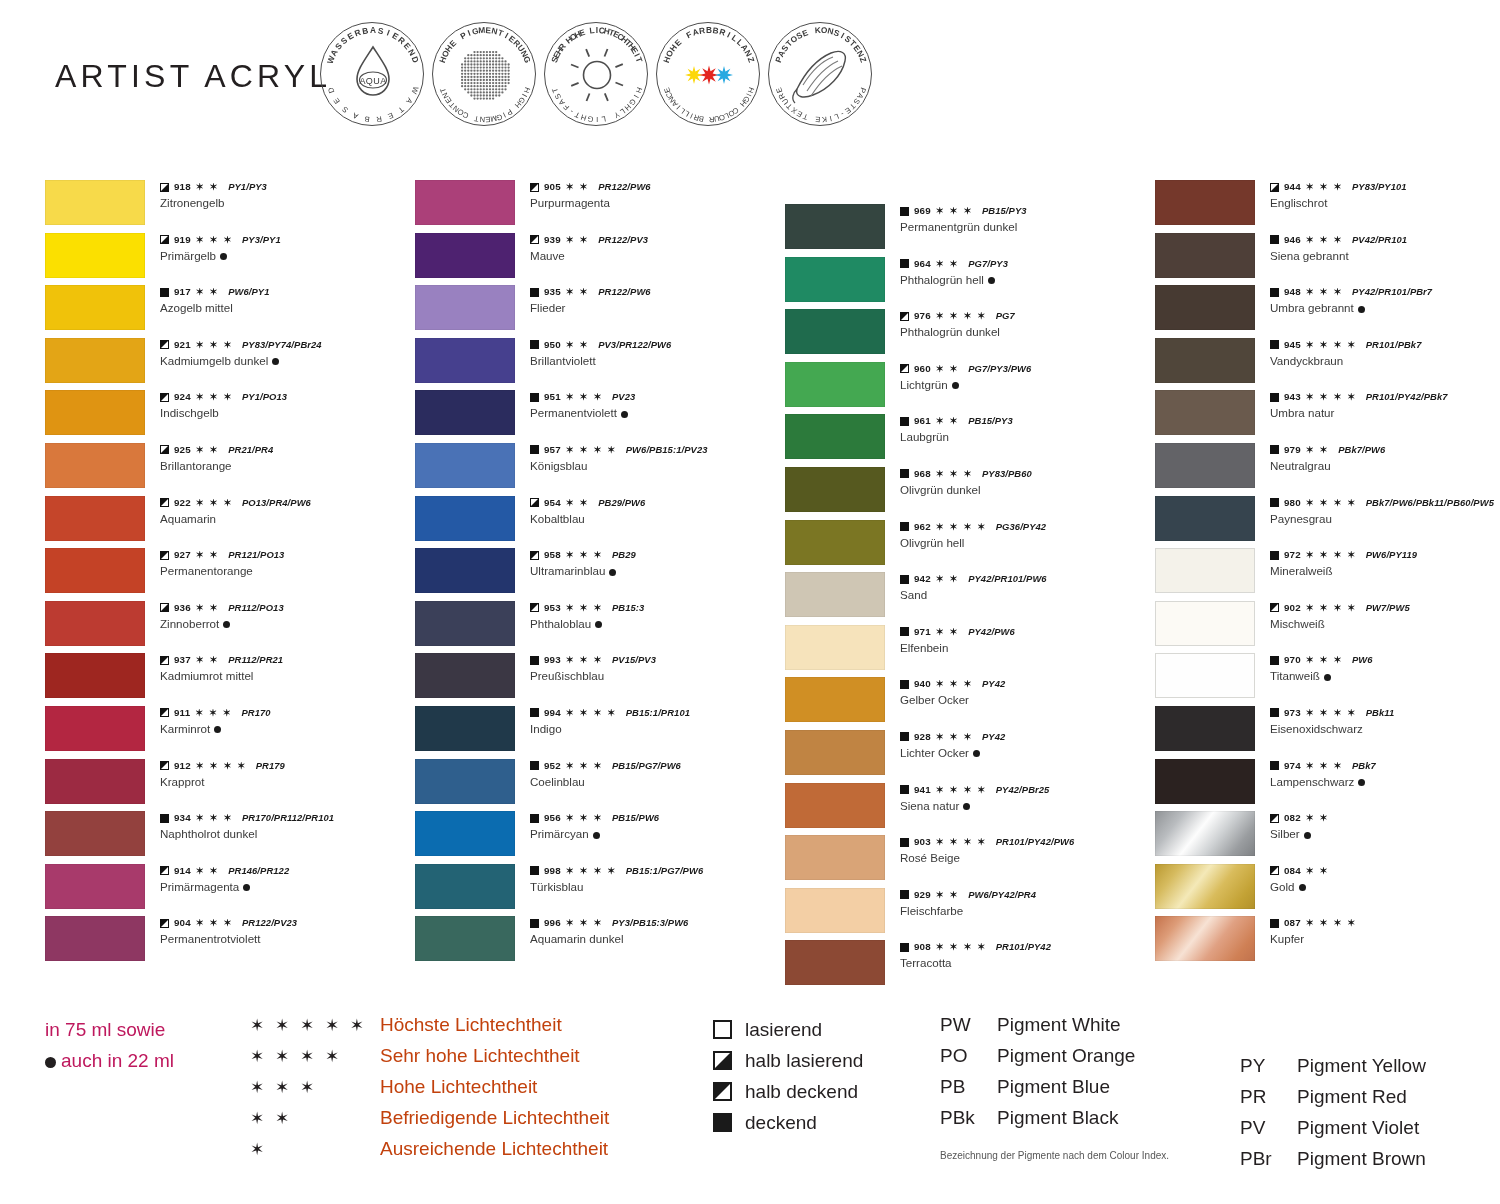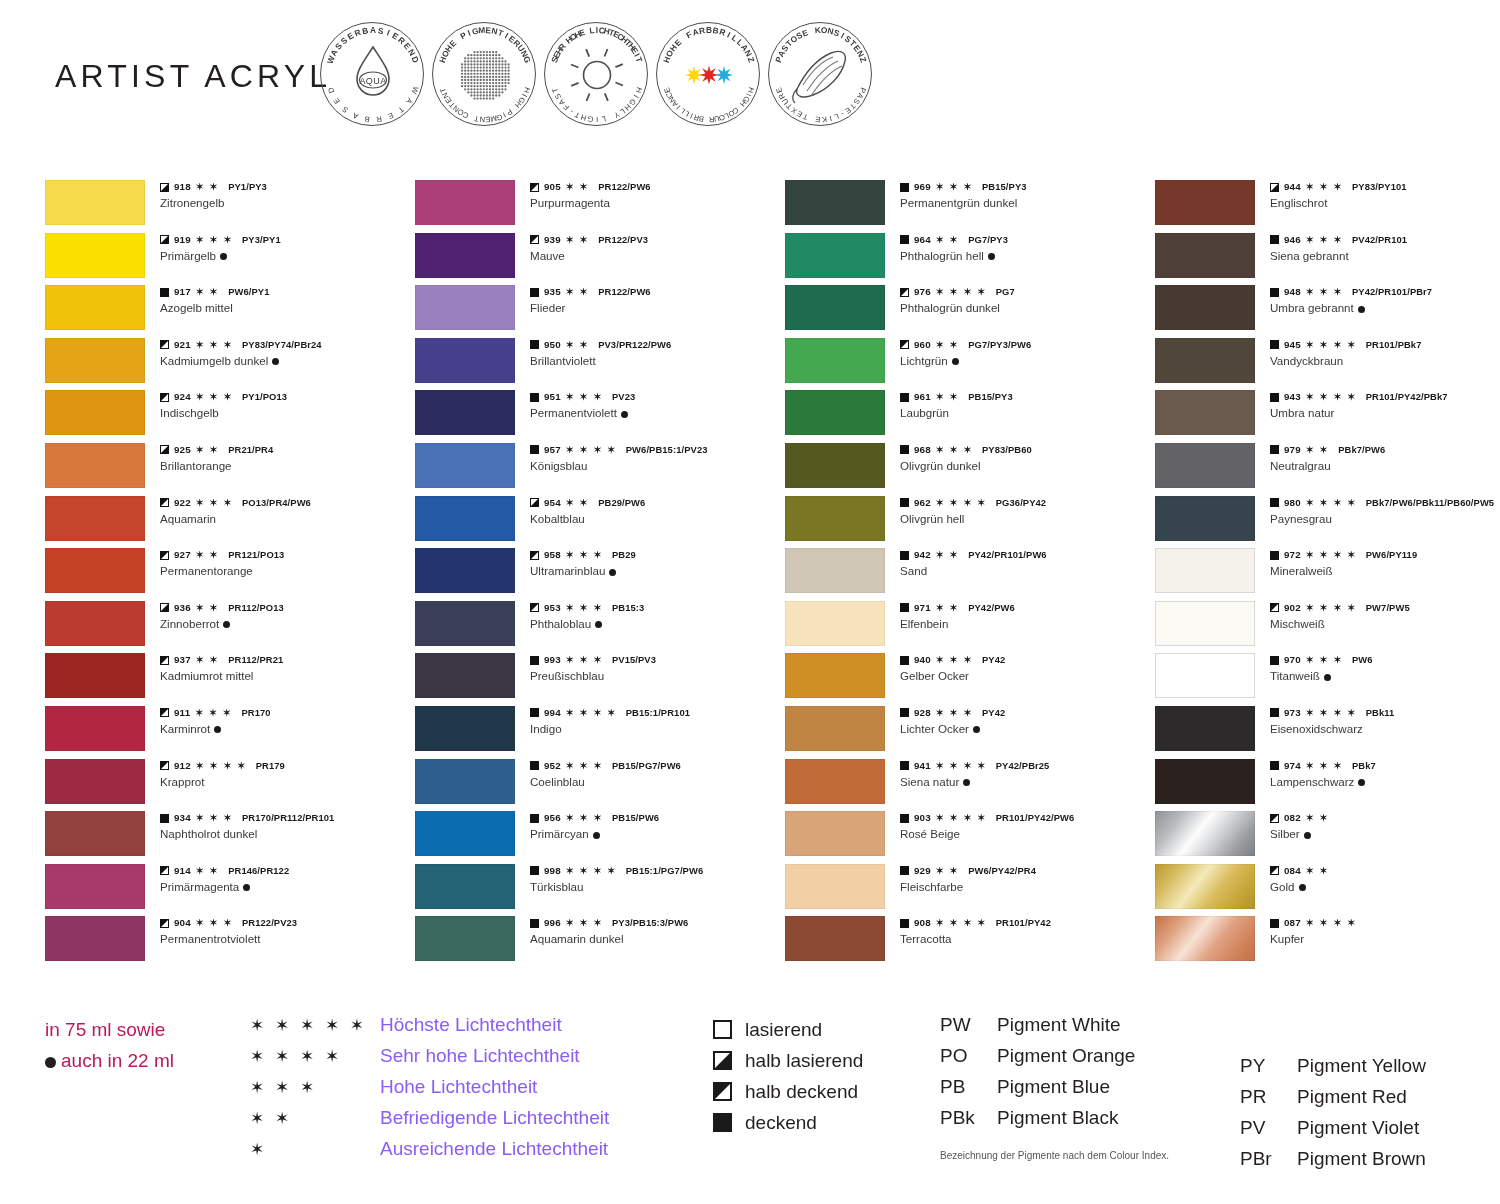--- a/index.html
+++ b/index.html
@@ -23,37 +23,37 @@
     position:relative;width:104px;height:104px;border-radius:50%;
     border:1.4px solid #4d4d4d;box-sizing:border-box;
   }
   .badge svg{position:absolute;left:0;top:0;}
   .badge .ring-text{font-size:8.3px;letter-spacing:.2px;font-family:"Liberation Sans",sans-serif;fill:#3b3b3b;font-weight:700;}
   .badge .ring-text-b{font-size:7.6px;letter-spacing:.2px;font-family:"Liberation Sans",sans-serif;fill:#3b3b3b;font-weight:400;}
 
   
   .grid{position:absolute;left:0;top:180px;width:1500px;}
   .col{position:absolute;top:0;width:428px;}
-  .col1{left:45px;}  .col2{left:415px;} .col3{left:785px;} .col4{left:1155px;}
+  .col1{left:45px;}  .col2{left:415px;} .col3{left:785px;margin-top:24px;} .col4{left:1155px;}
 
   .row{position:relative;height:52.6px;}
   .swatch{
     position:absolute;left:0;top:0;width:100px;height:45px;
     box-shadow:0 0 0 0.6px rgba(0,0,0,.09) inset;
   }
   .swatch.outline{box-shadow:0 0 0 1px #d8d8d4 inset;}
   .meta{position:absolute;left:115px;top:1px;width:250px;}
   .line1{
     display:flex;align-items:center;gap:5px;
     font-size:9.6px;font-weight:700;letter-spacing:.15px;
     color:#1a1a1a;line-height:12px;white-space:nowrap;
   }
   .code{font-size:9.8px;font-weight:700;}
   .stars{letter-spacing:1.6px;font-size:9.5px;line-height:10px;}
-  .pig{font-size:9.4px;font-weight:700;letter-spacing:.1px;margin-left:4px;}
+  .pig{font-size:9.4px;font-weight:700;letter-spacing:.1px;margin-left:4px;font-style:italic;}
   .line2{
     font-size:11.6px;font-weight:400;color:#3a3a3a;line-height:15px;
     margin-top:2px;white-space:nowrap;
   }
   .dot{display:inline-block;width:7px;height:7px;border-radius:50%;background:#1a1a1a;margin-left:4px;vertical-align:middle;}
 
   
   .om{display:inline-block;width:9px;height:9px;border:1.3px solid #111;box-sizing:border-box;position:relative;background:#fff;flex:0 0 auto;}
   .om.full{background:#111;}
   .om.half-l::after{content:"";position:absolute;left:-1px;top:-1px;width:0;height:0;
@@ -62,21 +62,21 @@
     border-style:solid;border-width:9px 9px 0 0;border-color:#111 transparent transparent transparent;}
 
   
   .footer{position:absolute;left:0;top:1000px;width:1500px;height:204px;}
   .f-sizes{position:absolute;left:45px;top:14px;font-size:19px;color:#be185d;line-height:31px;}
   .f-sizes .bdot{display:inline-block;width:11px;height:11px;border-radius:50%;background:#231f20;margin-right:5px;vertical-align:-1px;}
 
   .f-stars{position:absolute;left:250px;top:14px;}
   .f-star-row{display:flex;align-items:baseline;height:31px;}
   .f-star-col{width:130px;font-size:17px;letter-spacing:3px;color:#231f20;}
-  .f-star-lbl{font-size:19px;color:#8b5cf6;}
+  .f-star-lbl{font-size:19px;color:#c2410c;}
 
   .f-opacity{position:absolute;left:713px;top:14px;}
   .f-op-row{display:flex;align-items:center;height:31px;gap:13px;}
   .f-op-mark{width:19px;height:19px;border:2px solid #1a1a1a;box-sizing:border-box;position:relative;background:#fff;flex:0 0 auto;}
   .f-op-mark.full{background:#1a1a1a;}
   .f-op-mark.half-l::after{content:"";position:absolute;left:-2px;top:-2px;width:0;height:0;
     border-style:solid;border-width:0 0 19px 19px;border-color:transparent transparent #1a1a1a transparent;}
   .f-op-mark.half-u::after{content:"";position:absolute;left:-2px;top:-2px;width:0;height:0;
     border-style:solid;border-width:19px 19px 0 0;border-color:#1a1a1a transparent transparent transparent;}
   .f-op-lbl{font-size:19px;color:#231f20;}

